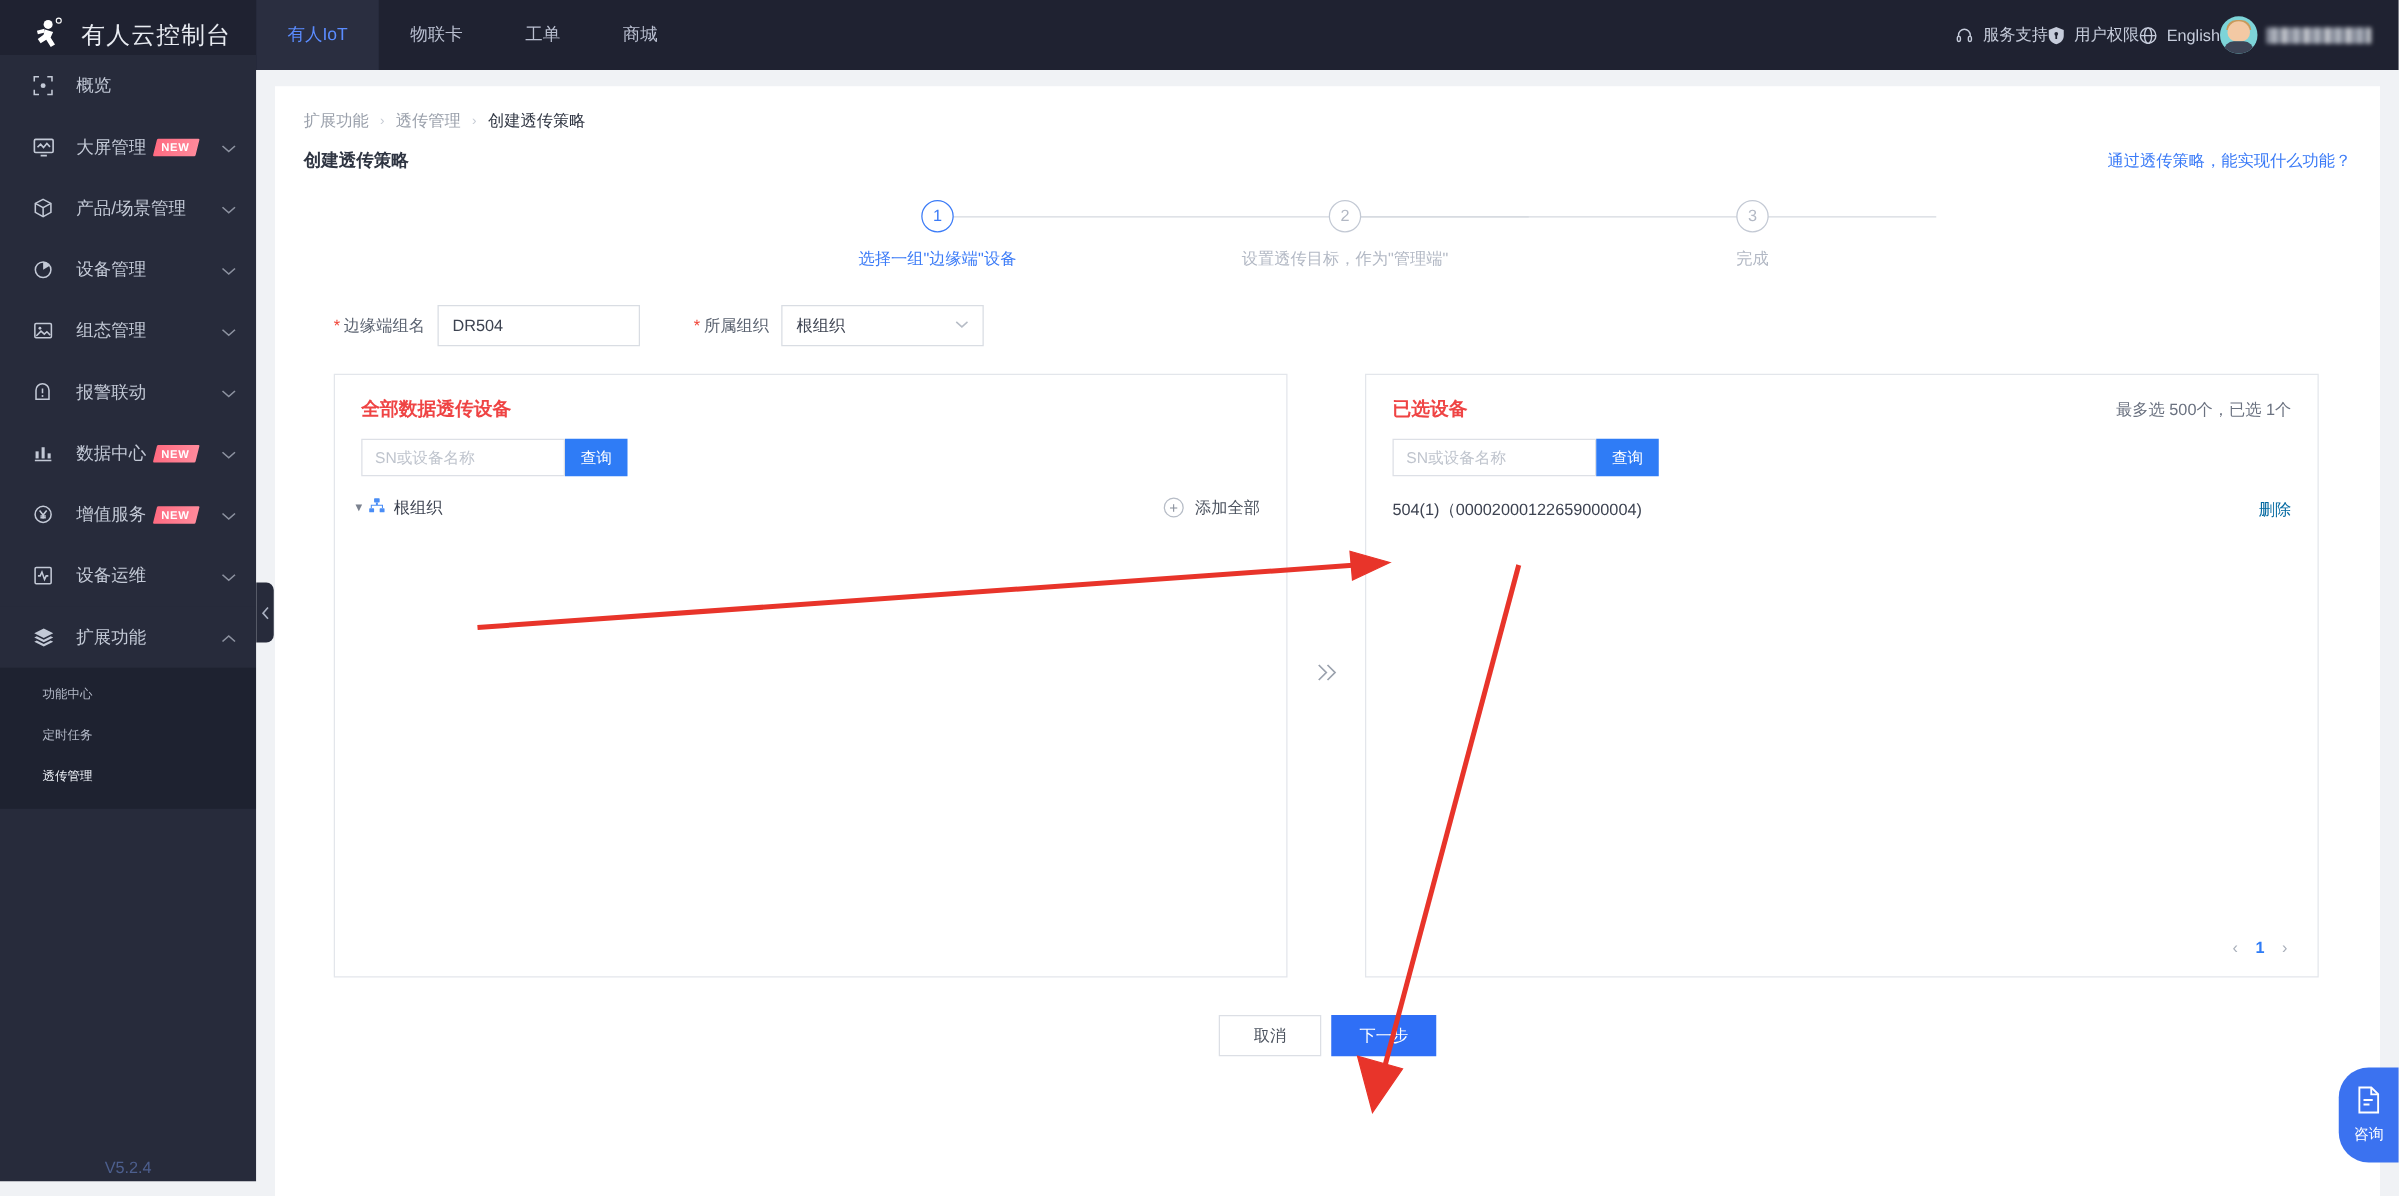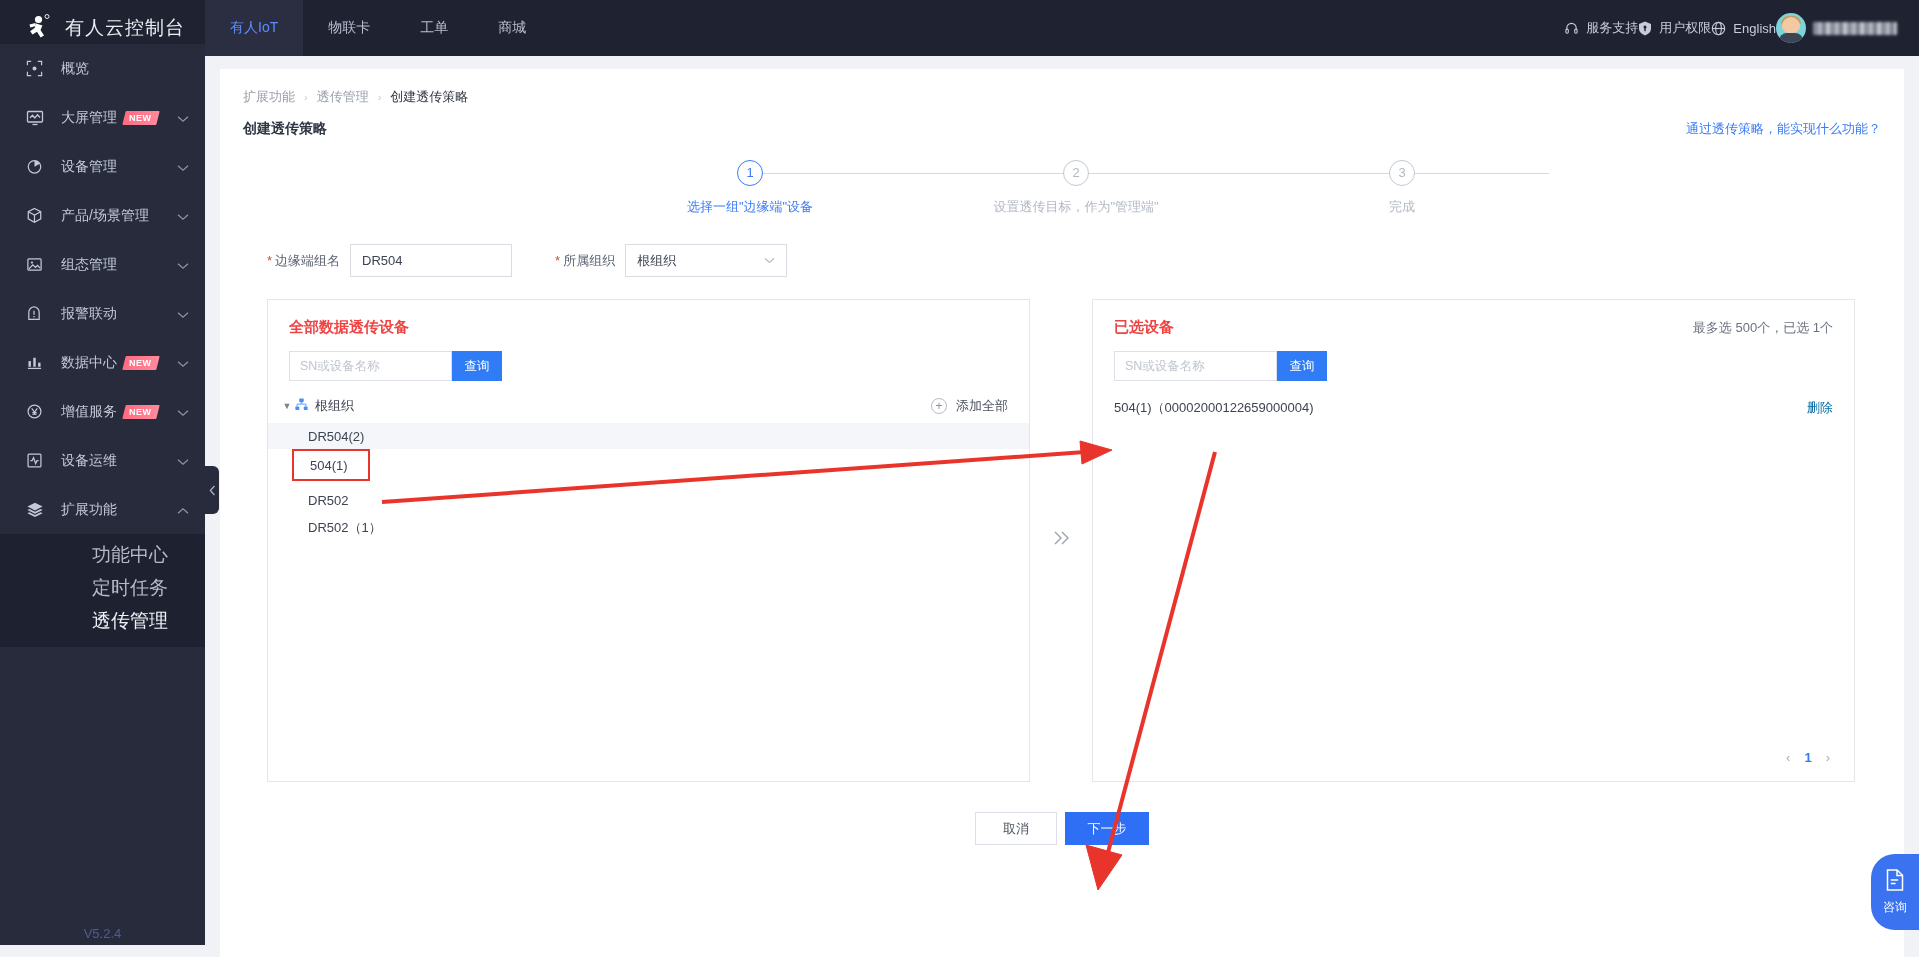--- a/index.html
+++ b/index.html
@@ -64,22 +64,22 @@
   .side-item.open { background: #272b3b; }
   .badge-new {
     display: inline-block; margin-left: 7px; background: linear-gradient(90deg,#ff6b81,#ff8a9b);
     color: #fff; font-size: 9px; line-height: 12px; padding: 1px 6px 1px 5px;
     transform: skewX(-14deg); border-radius: 1px; letter-spacing: .5px; font-weight: bold;
     vertical-align: 2px;
   }
   .badge-new span { display:inline-block; transform: skewX(14deg); }
   .submenu { background: #1e2230; padding: 4px 0 10px; }
   .sub-item {
-    height: 33px; display: flex; align-items: center; padding-left: 92px;
-    color: #b4bac8; font-size: 19px; cursor: pointer;
+    height: 33px; display: flex; align-items: center; padding-left: 34px;
+    color: #b4bac8; font-size: 10px; cursor: pointer;
   }
   .sub-item.active { color: #eef1f7; }
   .version { position: absolute; left: 0; bottom: 4px; width: 205px; text-align: center; color: #4d5f8e; font-size: 13px; }
 
   .collapse-handle {
     position: absolute; left: 205px; top: 466px; width: 14px; height: 48px;
     background: #272b3b; border-radius: 0 6px 6px 0; color: #aab1c2;
     display: flex; align-items: center; justify-content: center; font-size: 12px;
     cursor: pointer; z-index: 5;
   }
@@ -294,40 +294,40 @@
       <span class="si-arrow">
         <svg width="12" height="8" viewBox="0 0 12 8" fill="none" stroke="#c3c9d6" stroke-width="1.3">
             <path d="M1 1.8 L6 6.2 L11 1.8"></path>
           </svg>
       </span>
     </div>
 
     <div class="side-item">
       <span class="si-icon">
         <svg width="17" height="17" viewBox="0 0 18 18" fill="none" stroke="#c3c9d6" stroke-width="1.3">
+          <path d="M9 1.6 L15.6 5 V12.6 L9 16.2 L2.4 12.6 V5 Z"></path>
+          <path d="M2.4 5 L9 8.6 L15.6 5 M9 8.6 V16.2"></path>
+        </svg>
+      </span>
+      <span class="si-label">产品/场景管理</span>
+      <span class="si-arrow">
+        <svg width="12" height="8" viewBox="0 0 12 8" fill="none" stroke="#c3c9d6" stroke-width="1.3">
+            <path d="M1 1.8 L6 6.2 L11 1.8"></path>
+          </svg>
+      </span>
+    </div>
+
+    <div class="side-item">
+      <span class="si-icon">
+        <svg width="17" height="17" viewBox="0 0 18 18" fill="none" stroke="#c3c9d6" stroke-width="1.3">
           <circle cx="9" cy="9.3" r="6.6"></circle>
           <path d="M9 9.3 V2.7 A6.6 6.6 0 0 1 14.6 6" fill="#c3c9d6" stroke="none"></path>
         </svg>
       </span>
       <span class="si-label">设备管理</span>
-      <span class="si-arrow">
-        <svg width="12" height="8" viewBox="0 0 12 8" fill="none" stroke="#c3c9d6" stroke-width="1.3">
-            <path d="M1 1.8 L6 6.2 L11 1.8"></path>
-          </svg>
-      </span>
-    </div>
-
-    <div class="side-item">
-      <span class="si-icon">
-        <svg width="17" height="17" viewBox="0 0 18 18" fill="none" stroke="#c3c9d6" stroke-width="1.3">
-          <path d="M9 1.6 L15.6 5 V12.6 L9 16.2 L2.4 12.6 V5 Z"></path>
-          <path d="M2.4 5 L9 8.6 L15.6 5 M9 8.6 V16.2"></path>
-        </svg>
-      </span>
-      <span class="si-label">产品/场景管理</span>
       <span class="si-arrow">
         <svg width="12" height="8" viewBox="0 0 12 8" fill="none" stroke="#c3c9d6" stroke-width="1.3">
             <path d="M1 1.8 L6 6.2 L11 1.8"></path>
           </svg>
       </span>
     </div>
 
     <div class="side-item">
       <span class="si-icon">
         <svg width="17" height="17" viewBox="0 0 18 18" fill="none" stroke="#c3c9d6" stroke-width="1.3">
@@ -516,26 +516,20 @@
                 <path d="M6.6 4.2 V6.6 H2.2 V9 M7.4 4.2 V6.6 H11.8 V9" stroke="#4a8df5" stroke-width="0.9" fill="none"></path>
               </svg>
             </span>
             <span class="tree-root-label">根组织</span>
             <span class="add-all">
               <span class="plus-ic">+</span>
               <span class="aa-text">添加全部</span>
             </span>
           </div>
 
-          <div class="tree-list">
-            <div class="tree-item highlight">DR504(2)</div>
-            <div class="tree-item boxed">504(1)</div>
-            <div class="tree-item" style="margin-top:6px">DR502</div>
-            <div class="tree-item" style="margin-top:2px">DR502（1）</div>
-          </div>
         </div>
 
         <div class="transfer-arrows">
           <span>
             <svg width="24" height="24" viewBox="0 0 24 24" fill="none" stroke="#9aa1ad" stroke-width="1.4">
               <path d="M6 6 L12 12 L6 18"></path>
                 <path d="M13 6 L19 12 L13 18"></path>
             </svg>
           </span>
         </div>

